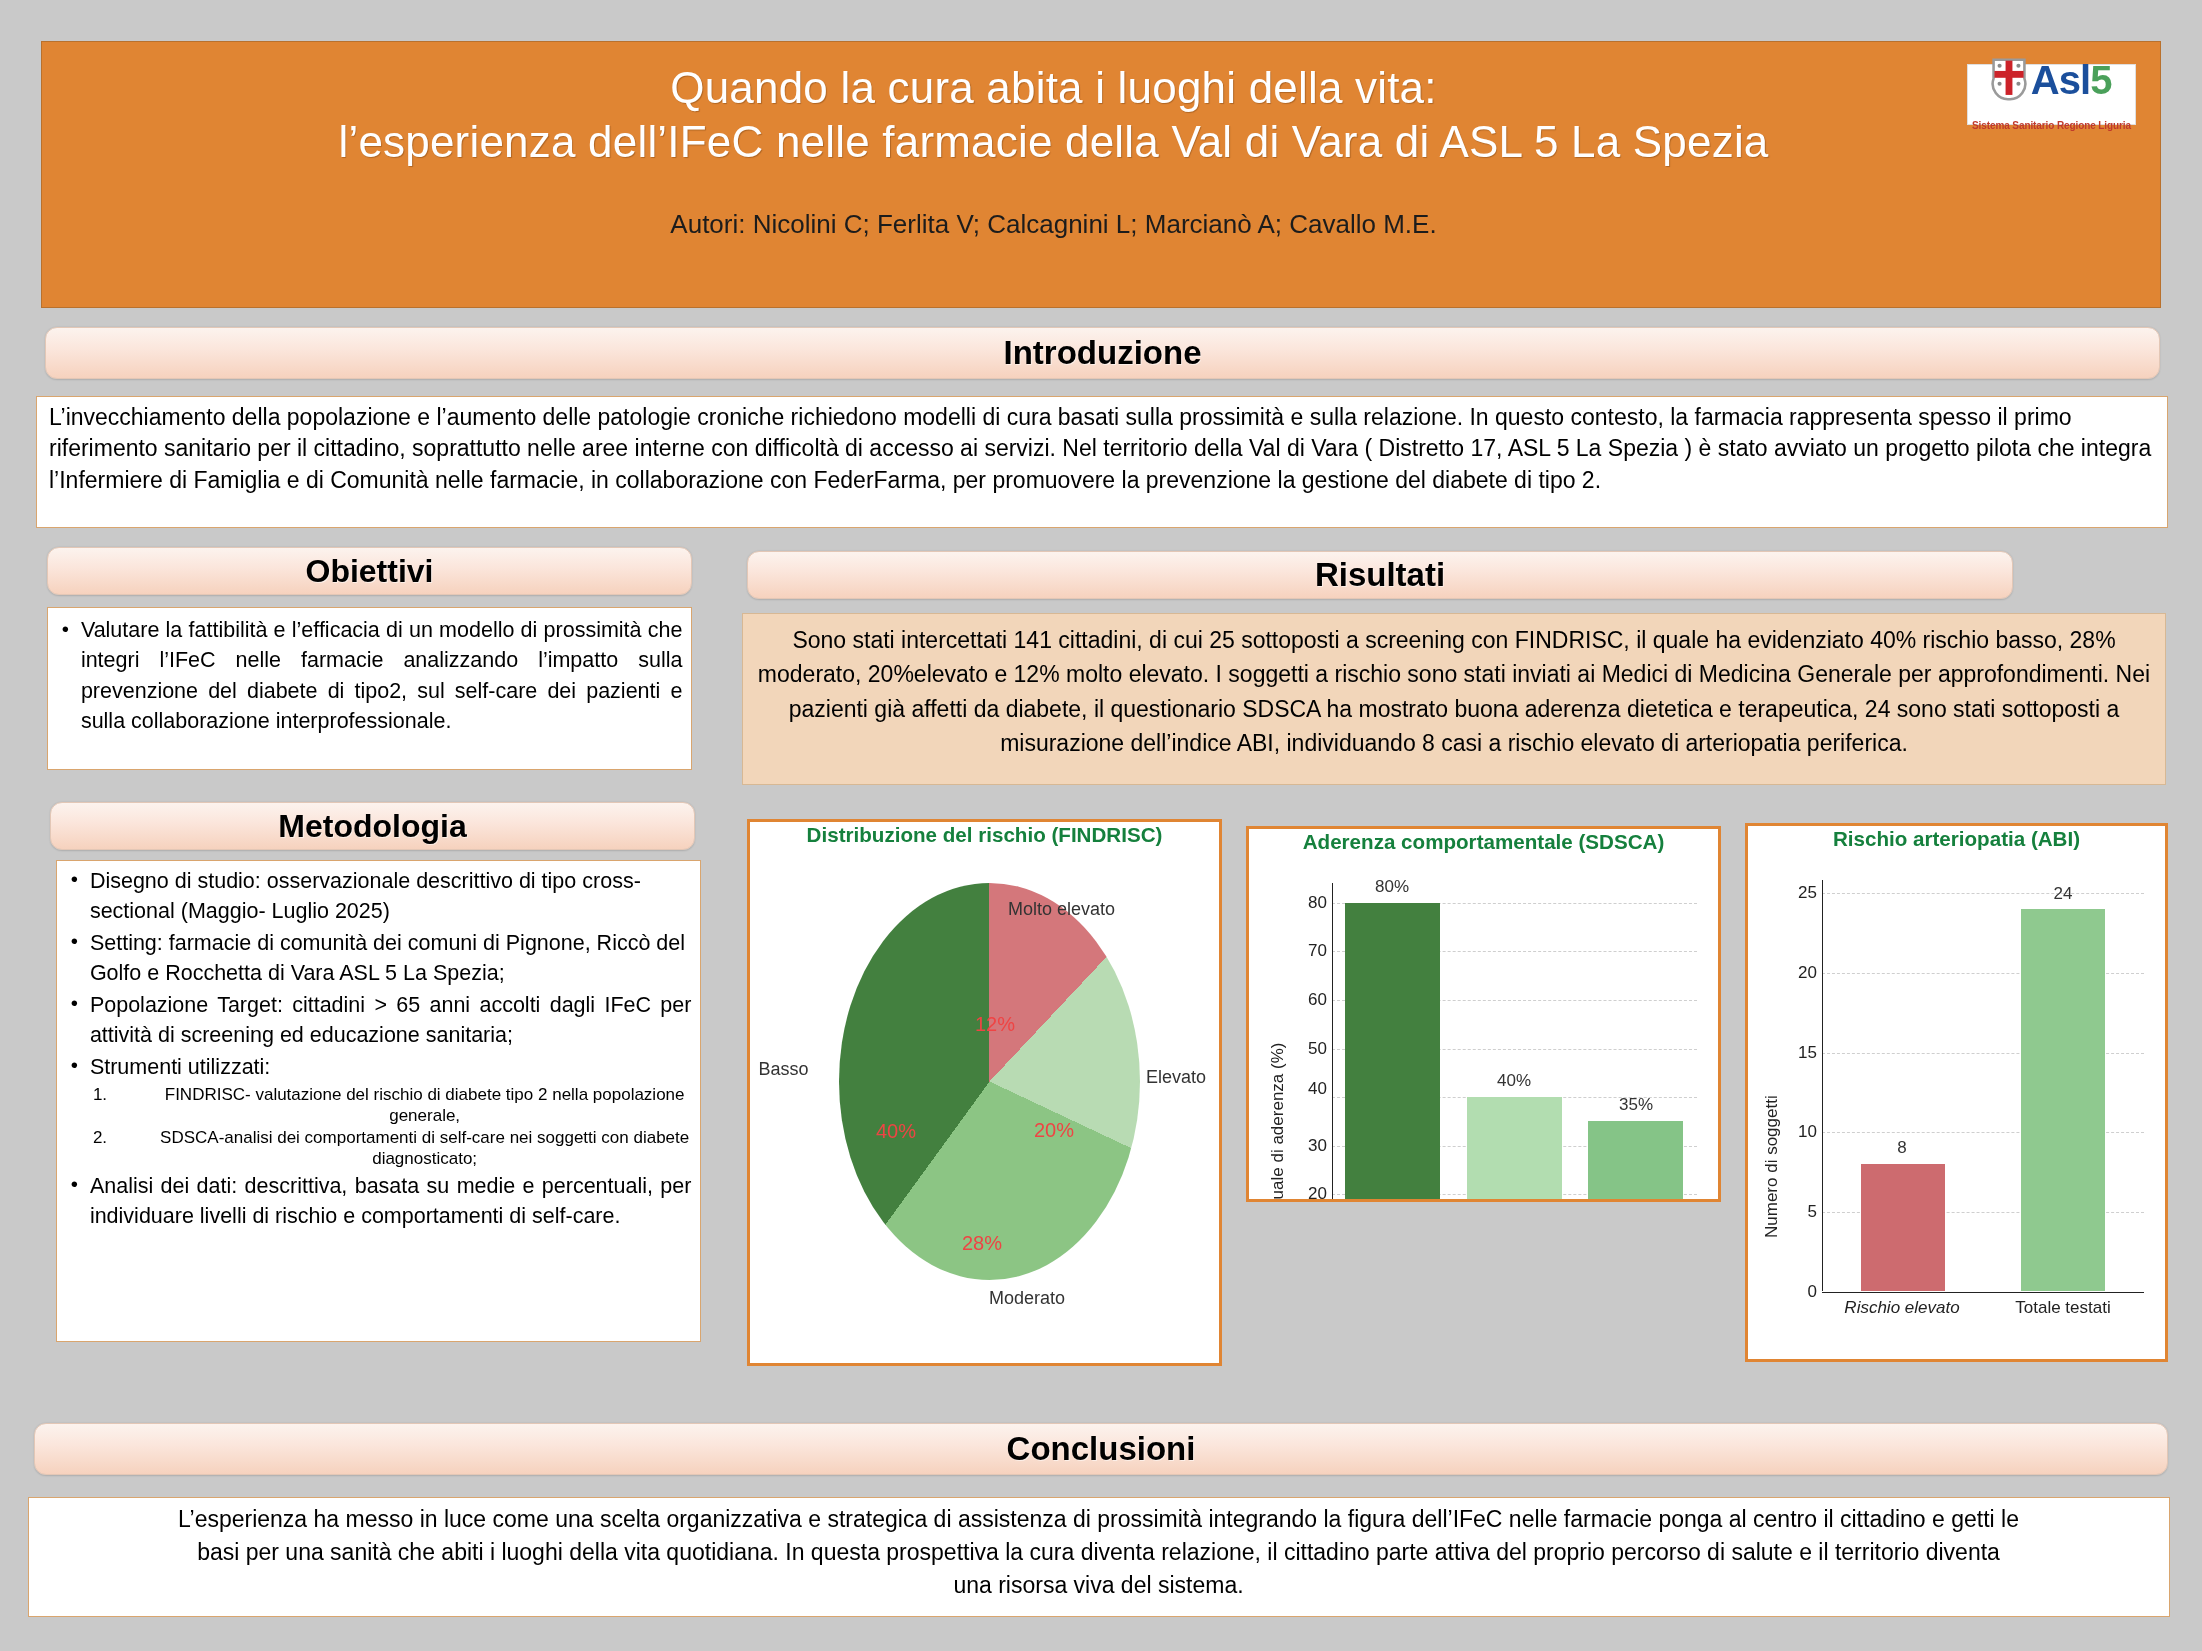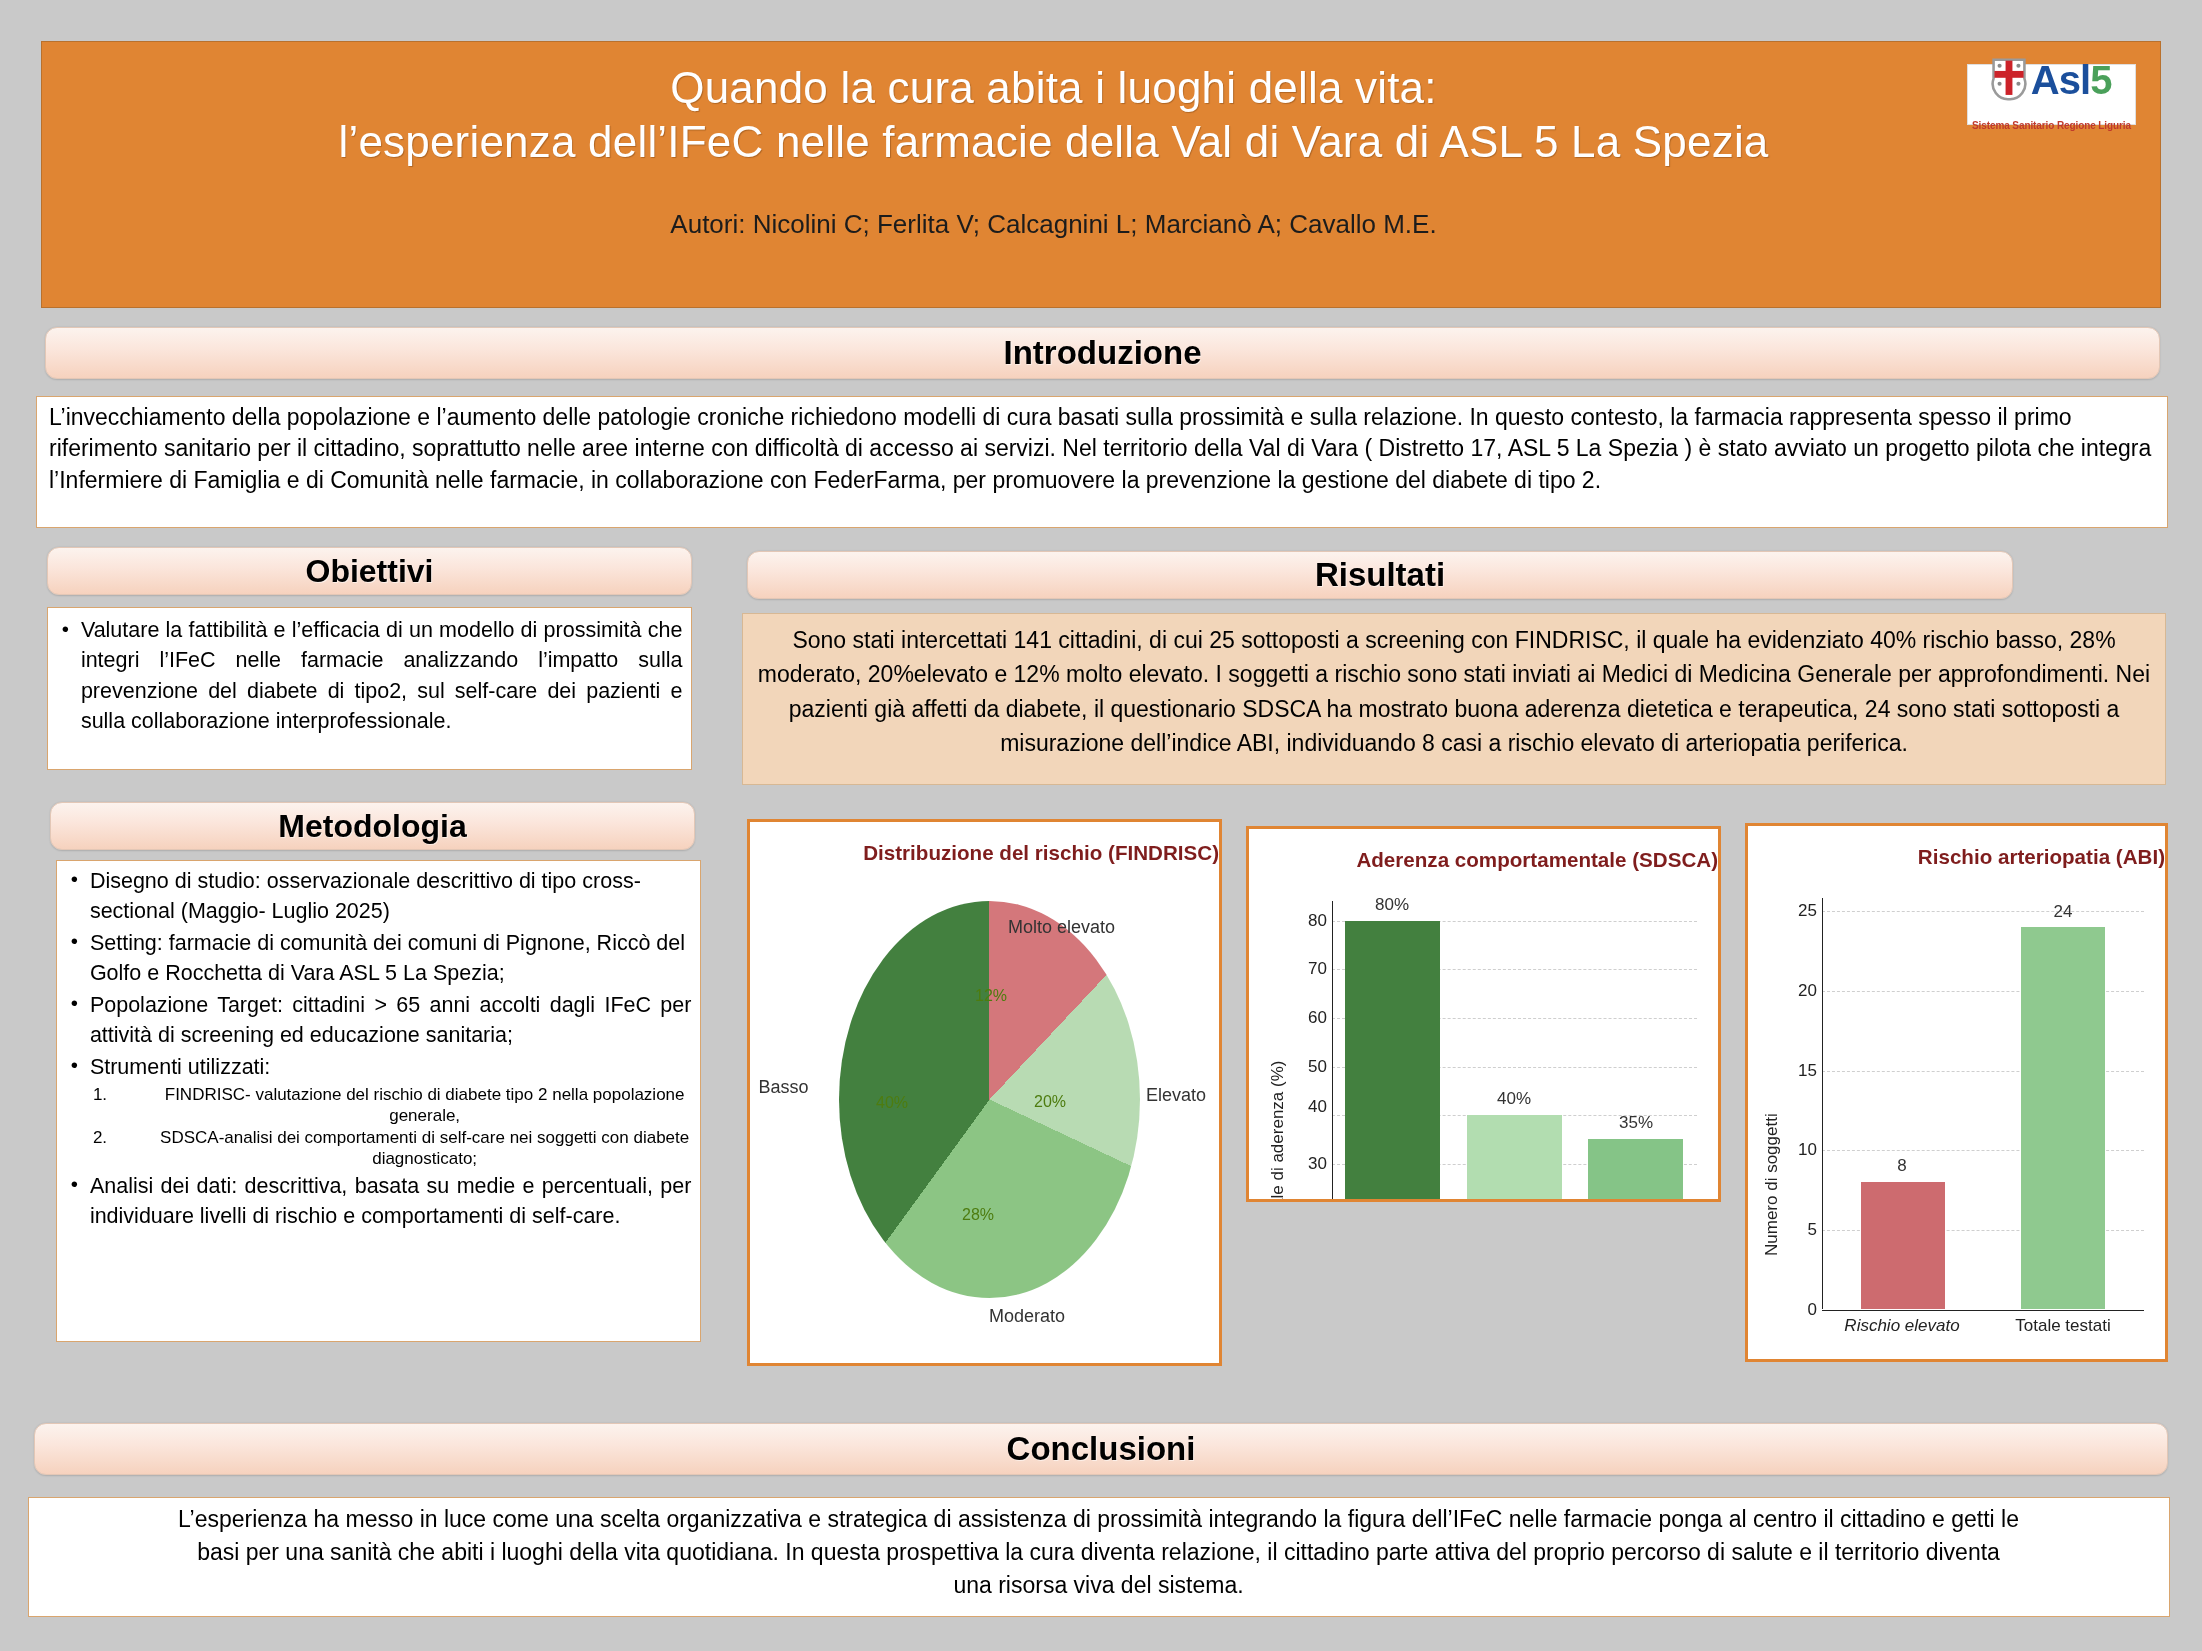--- a/index.html
+++ b/index.html
@@ -184,38 +184,38 @@
     position: absolute;
     background: #ffffff;
     border: 3.4px solid #e08533;
     overflow: hidden;
   }
   #panel-pie   { left: 747px;  top: 819px; width: 475px; height: 547px; }
   #panel-sdsca { left: 1246px; top: 826px; width: 475px; height: 376px; }
   #panel-abi   { left: 1745px; top: 823px; width: 423px; height: 539px; }
 
   .chart-title {
-    text-align: right;
+    text-align: center;
     font-weight: bold;
-    color: #7f1d1d;
+    color: #15803d;
     font-size: 20.6px;
-    padding-top: 19px;
+    padding-top: 1px;
   }
 
   .plot { position: relative; }
 
   
   #pie-wrap { position: relative; width: 100%; height: 482px; }
   #pie-disc {
     position: absolute; left: 89px; top: 36px;
     width: 301px; height: 397px;
     border-radius: 50%;
   }
   .pie-inlabel {
-    position: absolute; font-size: 16px; color: #4d7c0f;
+    position: absolute; font-size: 20px; color: #ef4444; margin-top: 44px;
   }
   .pie-outlabel {
     position: absolute; font-size: 18px; color: #333; white-space: nowrap;
   }
   .ylab {
     position: absolute;
     transform: rotate(-90deg);
     transform-origin: left top;
     font-size: 17px; color: #222;
     white-space: nowrap;

